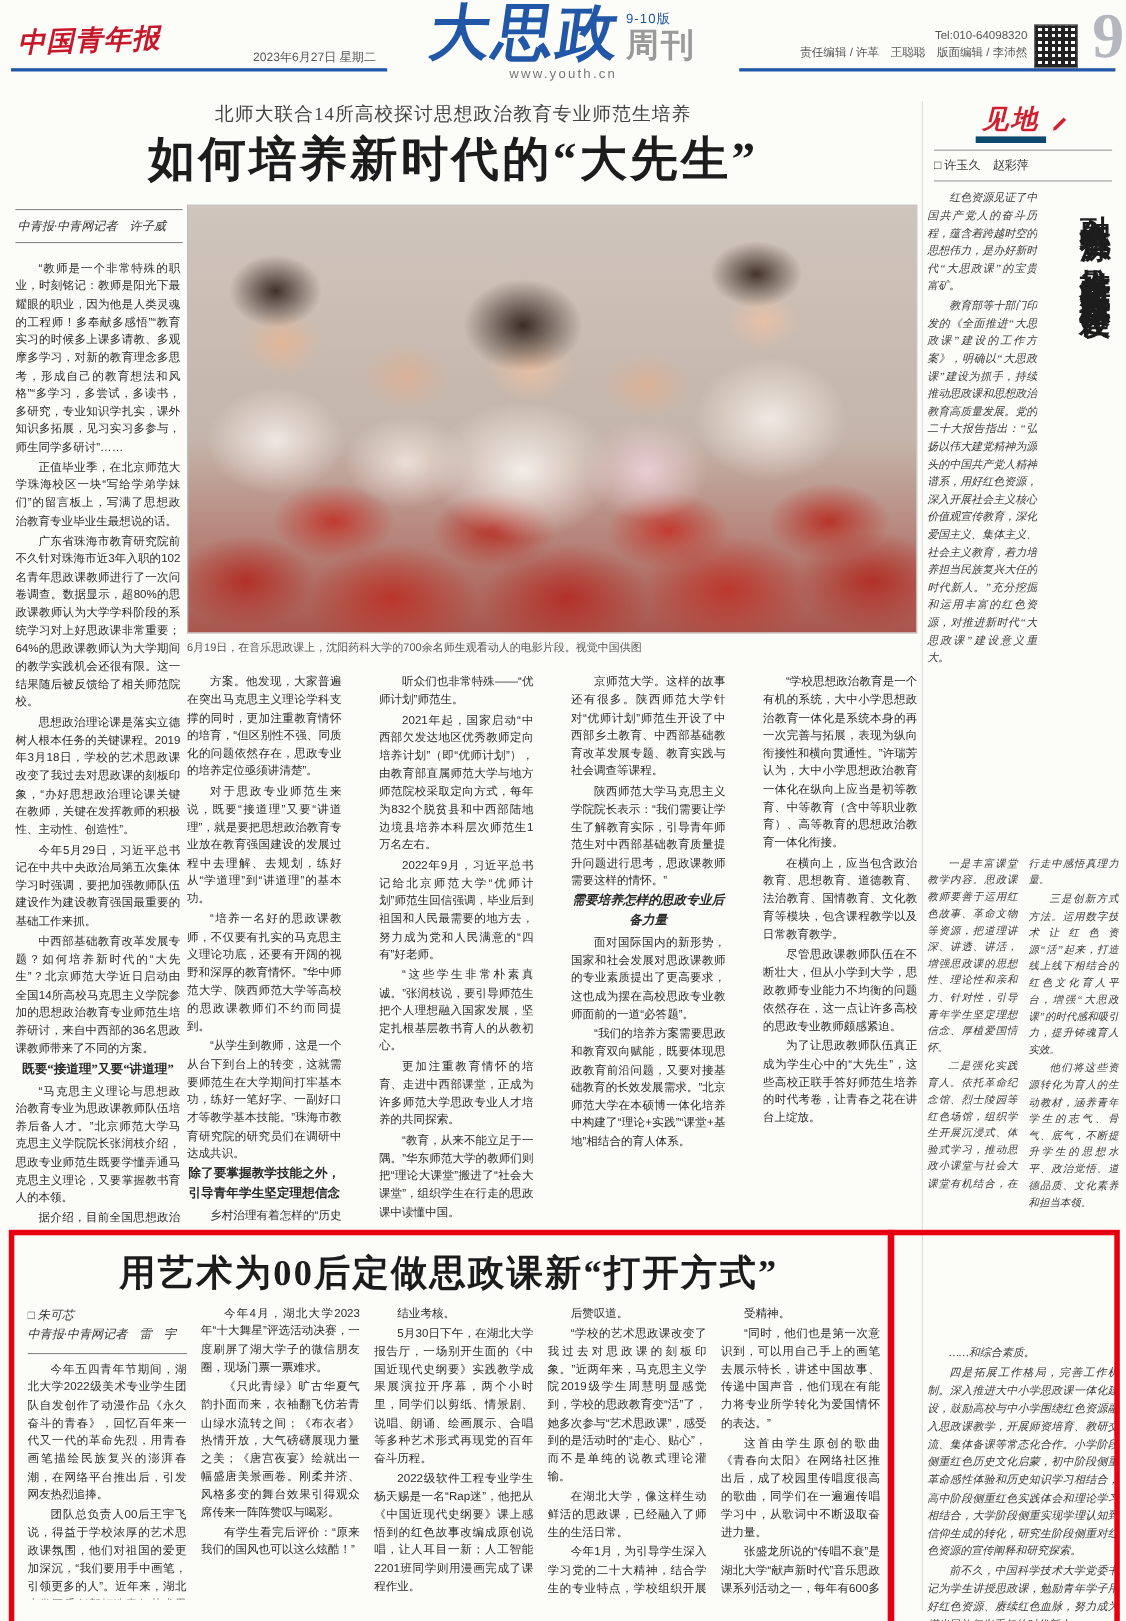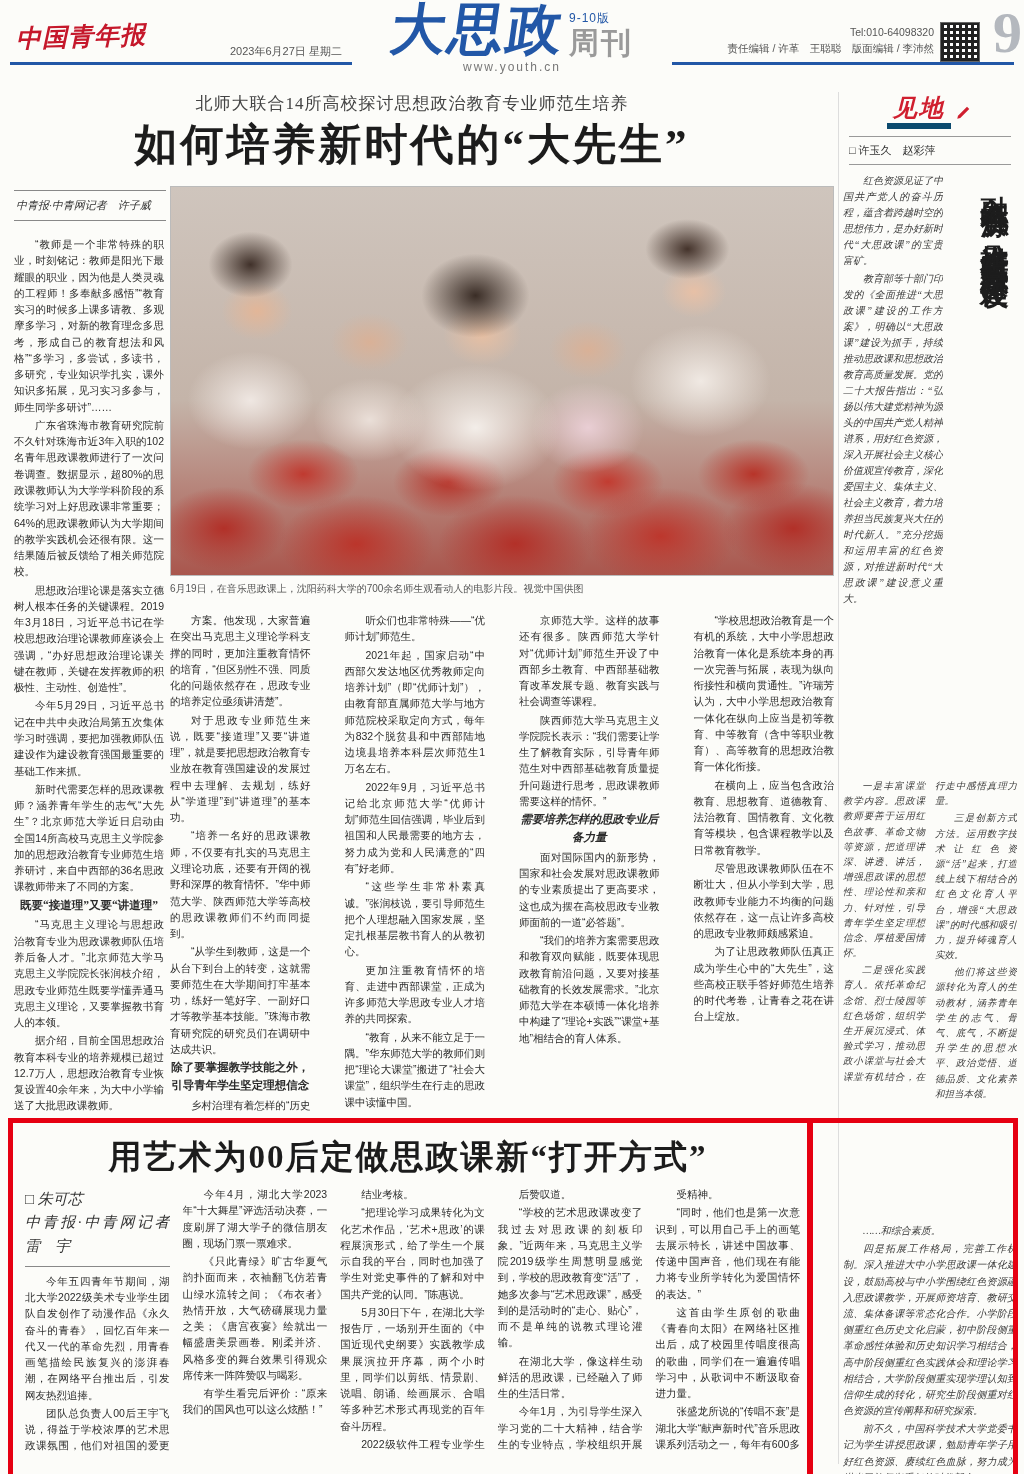--- a/index.html
+++ b/index.html
@@ -88,21 +88,21 @@
              line-height:1.62;text-align:justify;color:#3a3a3a;height:320px;overflow:hidden;}
   .sb-bottom p{margin:0 0 2px;text-indent:2em;}
   
   #bottombox{position:absolute;left:8px;top:1118px;width:1000px;height:360px;border:5px solid #e60012;z-index:6;}
   .red-divider{position:absolute;left:794px;top:-5px;bottom:-5px;width:6px;background:#e60012;}
   .b-headline{margin:12px 0 6px;width:790px;text-align:center;font-size:33px;font-weight:bold;
               font-family:"Liberation Serif",serif;color:#1c1c1c;letter-spacing:2px;}
   .b-cols{display:flex;gap:13px;margin-left:12px;width:775px;height:268px;overflow:hidden;}
   .b-col{width:145px;font-size:10.5px;line-height:1.55;text-align:justify;color:#2b2b2b;overflow:hidden;}
   .b-col p{margin:0 0 2px;text-indent:2em;}
-  .b-byline{border-bottom:1px solid #888;padding:2px 0 8px;font-size:15px;color:#333;
+  .b-byline{border-bottom:1px solid #888;padding:2px 0 8px;font-size:11px;color:#333;
             font-family:"Liberation Serif",serif;font-style:italic;text-indent:0 !important;margin-bottom:6px;}
   .b-byline div{text-indent:0;}
 </style>
 </head>
 <body>
 
 <div id="page">
 
   <div id="masthead">
     <div class="mast-rule"></div>
@@ -128,24 +128,25 @@
     <div class="byline-box">中青报·中青网记者　许子威</div>
 
     <div class="photo"></div>
     <div class="caption-row">
       <span>6月19日，在音乐思政课上，沈阳药科大学的700余名师生观看动人的电影片段。</span>
       <span>视觉中国供图</span>
     </div>
 
     <div id="col1" class="col">
       <p>“教师是一个非常特殊的职业，时刻铭记：教师是阳光下最耀眼的职业，因为他是人类灵魂的工程师！多奉献多感悟”“教育实习的时候多上课多请教、多观摩多学习，对新的教育理念多思考，形成自己的教育想法和风格”“多学习，多尝试，多读书，多研究，专业知识学扎实，课外知识多拓展，见习实习多参与，师生同学多研讨”……</p>
+      <p>正值毕业季，在北京师范大学珠海校区一块“写给学弟学妹们”的留言板上，写满了思想政治教育专业毕业生最想说的话。</p>
       <p>广东省珠海市教育研究院前不久针对珠海市近3年入职的102名青年思政课教师进行了一次问卷调查。数据显示，超80%的思政课教师认为大学学科阶段的系统学习对上好思政课非常重要；64%的思政课教师认为大学期间的教学实践机会还很有限。这一结果随后被反馈给了相关师范院校。</p>
-      <p>思想政治理论课是落实立德树人根本任务的关键课程。2019年3月18日，习近平总书记在学校思想政治理论课教师座谈会上强调，“办好思想政治理论课关键在教师，关键在发挥教师的积极性、主动性、创造性”。</p>
+      <p>思想政治理论课是落实立德树人根本任务的关键课程。2019年3月18日，学校的艺术思政课改变了我过去对思政课的刻板印象，“办好思想政治理论课关键在教师，关键在发挥教师的积极性、主动性、创造性”。</p>
       <p>今年5月29日，习近平总书记在中共中央政治局第五次集体学习时强调，要把加强教师队伍建设作为建设教育强国最重要的基础工作来抓。</p>
-      <p>新时代需要怎样的思政课教师？涵养青年学生的志气“大先生”？北京师范大学近日启动由全国14所高校马克思主义学院参加的思想政治教育专业师范生培养研讨，来自中西部的36名思政课教师带来了不同的方案。</p>
+      <p>中西部基础教育改革发展专题？如何培养新时代的“大先生”？北京师范大学近日启动由全国14所高校马克思主义学院参加的思想政治教育专业师范生培养研讨，来自中西部的36名思政课教师带来了不同的方案。</p>
       <p class="subhead">既要“接道理”又要“讲道理”</p>
       <p>“马克思主义理论与思想政治教育专业为思政课教师队伍培养后备人才。”北京师范大学马克思主义学院院长张润枝介绍，思政专业师范生既要学懂弄通马克思主义理论，又要掌握教书育人的本领。</p>
       <p>据介绍，目前全国思想政治教育本科专业的培养规模已超过12.7万人，思想政治教育专业恢复设置40余年来，为大中小学输送了大批思政课教师。</p>
 
     </div>
 
     <div class="colgroup">
       <div class="col">
         <p>方案。他发现，大家普遍在突出马克思主义理论学科支撑的同时，更加注重教育情怀的培育，“但区别性不强、同质化的问题依然存在，思政专业的培养定位亟须讲清楚”。</p>
         <p>对于思政专业师范生来说，既要“接道理”又要“讲道理”，就是要把思想政治教育专业放在教育强国建设的发展过程中去理解、去规划，练好从“学道理”到“讲道理”的基本功。</p>
@@ -220,21 +221,20 @@
         <p>今年五四青年节期间，湖北大学2022级美术专业学生团队自发创作了动漫作品《永久奋斗的青春》，回忆百年来一代又一代的革命先烈，用青春画笔描绘民族复兴的澎湃春潮，在网络平台推出后，引发网友热烈追捧。</p>
         <p>团队总负责人00后王宇飞说，得益于学校浓厚的艺术思政课氛围，他们对祖国的爱更加深沉，“我们要用手中画笔，引领更多的人”。近年来，湖北大学团委创新打造青年艺术思政课，把中华优秀传统文化、“四史”和校园文化融入美育之中。</p>
       </div>
       <div class="b-col">
         <p>今年4月，湖北大学2023年“十大舞星”评选活动决赛，一度刷屏了湖大学子的微信朋友圈，现场门票一票难求。</p>
         <p>《只此青绿》旷古华夏气韵扑面而来，衣袖翻飞仿若青山绿水流转之间；《布衣者》热情开放，大气磅礴展现力量之美；《唐宫夜宴》绘就出一幅盛唐美景画卷。刚柔并济、风格多变的舞台效果引得观众席传来一阵阵赞叹与喝彩。</p>
         <p>有学生看完后评价：“原来我们的国风也可以这么炫酷！”</p>
       </div>
       <div class="b-col">
         <p>结业考核。</p>
-        <p>“把理论学习成果转化为文化艺术作品，‘艺术+思政’的课程展演形式，给了学生一个展示自我的平台，同时也加强了学生对党史事件的了解和对中国共产党的认同。”陈惠说。</p>
         <p>5月30日下午，在湖北大学报告厅，一场别开生面的《中国近现代史纲要》实践教学成果展演拉开序幕，两个小时里，同学们以剪纸、情景剧、说唱、朗诵、绘画展示、合唱等多种艺术形式再现党的百年奋斗历程。</p>
         <p>2022级软件工程专业学生杨天赐是一名“Rap迷”，他把从《中国近现代史纲要》课上感悟到的红色故事改编成原创说唱，让人耳目一新；人工智能2201班同学则用漫画完成了课程作业。</p>
       </div>
       <div class="b-col">
         <p>后赞叹道。</p>
         <p>“学校的艺术思政课改变了我过去对思政课的刻板印象。”近两年来，马克思主义学院2019级学生周慧明显感觉到，学校的思政教育变“活”了，她多次参与“艺术思政课”，感受到的是活动时的“走心、贴心”，而不是单纯的说教式理论灌输。</p>
         <p>在湖北大学，像这样生动鲜活的思政课，已经融入了师生的生活日常。</p>
         <p>今年1月，为引导学生深入学习党的二十大精神，结合学生的专业特点，学校组织开展主题创作活动，美术与设计学院的同学们拿起画笔描绘新时代。</p>
       </div>
       <div class="b-col">

